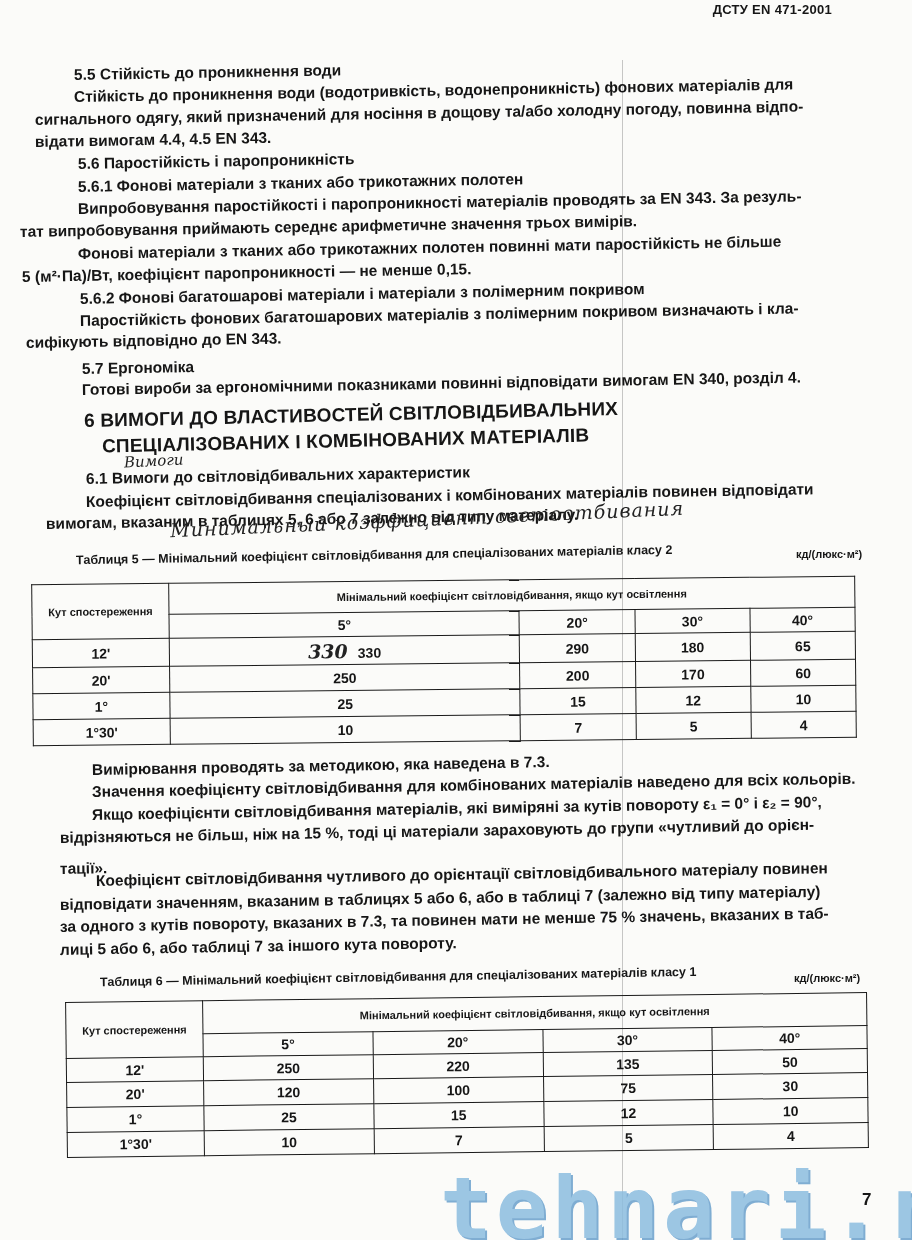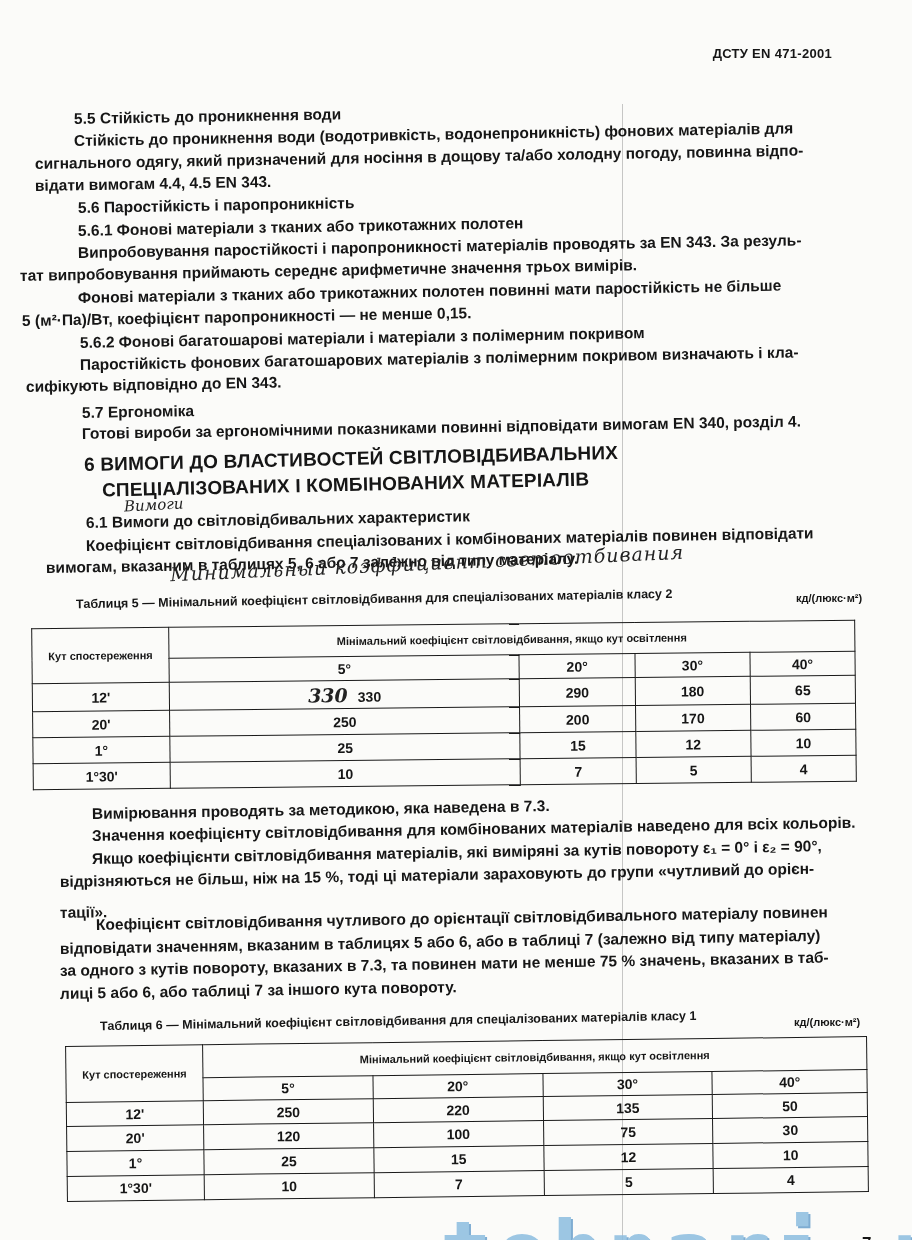--- a/index.html
+++ b/index.html
@@ -1,21 +1,21 @@
 <!DOCTYPE html>
 <html><head>
 <meta charset="utf-8">
 <style>
   html, body { margin: 0; padding: 0; }
   body {
     width: 912px; height: 1240px; position: relative; overflow: hidden;
     background: #fbfbf9; color: #161616;
     font-family: "Liberation Sans", "DejaVu Sans", sans-serif;
   }
-  .page { position: absolute; left: 0; top: 0; width: 912px; height: 1012px; margin-top: 44px; }
+  .page { position: absolute; left: 0; top: 0; width: 912px; height: 1012px; }
   .fold { position: absolute; left: 622px; top: 60px; width: 1px; height: 1180px; background: #9a9a9a; opacity: .55; }
   .doc-code { position: absolute; right: 80px; top: 2px; font-size: 13px; font-weight: bold; letter-spacing: .3px; }
   .t { position: absolute; font-size: 15.5px; font-weight: bold; white-space: nowrap; line-height: 18px; transform-origin: left center; }
   .h6 { position: absolute; font-size: 19px; font-weight: bold; white-space: nowrap; letter-spacing: .2px; }
   .hand { position: absolute; font-family: "DejaVu Serif", serif; font-style: italic; color: #222; white-space: nowrap; }
   .units { position: absolute; font-size: 11px; font-weight: bold; }
   .cap { position: absolute; font-size: 12.5px; font-weight: bold; white-space: nowrap; }
   table.std { position: absolute; border-collapse: collapse; font-weight: bold; font-size: 14px; }
   table.std td { border: 1.6px solid #1a1a1a; text-align: center; padding: 0; }
   table.std td.hdr { font-size: 11px; }

